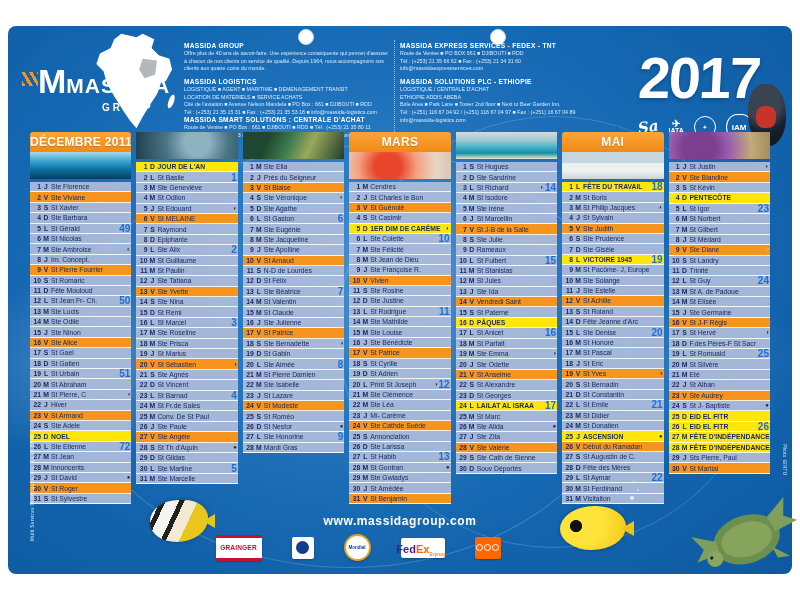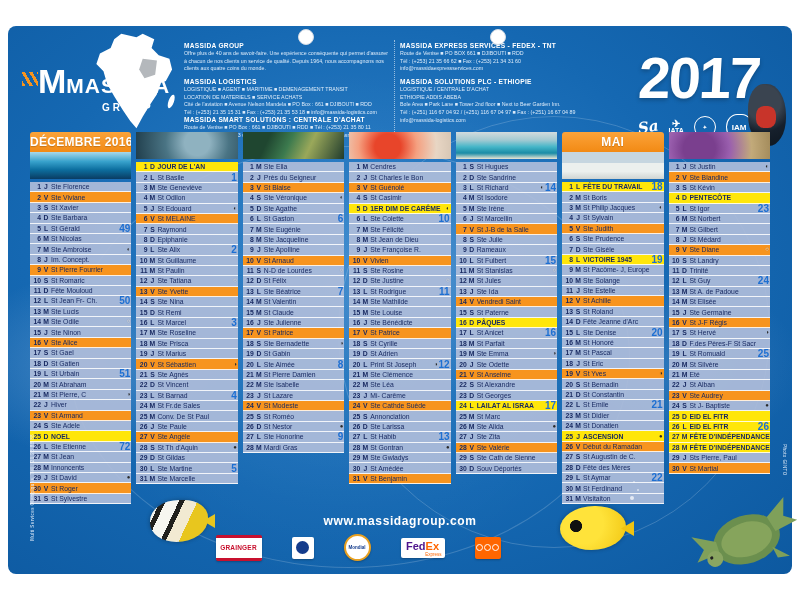--- a/index.html
+++ b/index.html
@@ -87,21 +87,21 @@
   .plogos{position:absolute;left:0;width:700px;top:508px;display:flex;justify-content:center;
           gap:30px;align-items:center;}
   .plogo{background:#fff;border-radius:2px;display:flex;align-items:center;justify-content:center;
          box-shadow:0 1px 2px rgba(0,0,0,.25);}
   .lg-grainger{width:46px;height:20px;flex-direction:column;color:#c8102e;font-weight:bold;font-size:6.5px;
          border-top:3px solid #c8102e;border-bottom:3px solid #c8102e;letter-spacing:.2px;}
   .lg-seal{width:22px;height:22px;}
   .lg-seal .inner{width:13px;height:13px;border-radius:50%;background:#143c8c;}
   .lg-mondial{width:23px;height:23px;border-radius:50%;border:2px solid #e8a020;color:#143c8c;
          font-size:4.5px;font-weight:bold;}
-  .lg-fedex{width:44px;height:20px;flex-direction:column;line-height:1;text-align:center;}
+  .lg-fedex{width:44px;height:20px;flex-direction:row;line-height:1;text-align:center;}
   .lg-fedex .fed{color:#4d148c;font-weight:bold;font-size:11px;}
   .lg-fedex .ex{color:#ff6600;font-weight:bold;font-size:11px;}
   .lg-fedex .sub{color:#ff6600;font-size:4.5px;align-self:flex-end;margin-right:3px;}
   .lg-tnt{width:26px;height:22px;background:#ff6600;gap:1px;}
   .lg-tnt i{width:5px;height:5px;border:1.5px solid #fff;border-radius:50%;display:block;}
 
   
   .fish1{position:absolute;left:150px;top:500px;width:58px;height:42px;border-radius:55% 45% 60% 50%;
      background:linear-gradient(115deg,#f4f4ee 0 14%,#20201c 14% 21%,#f6f6f0 21% 38%,#20201c 38% 45%,#f2ead2 45% 62%,#e8c61e 62% 100%);
      box-shadow:0 0 4px rgba(0,0,0,.3);}
@@ -177,21 +177,21 @@
         <span class="wing">✈</span>
         <span>IATA</span>
       </div>
     <div class="cert c-seal">✦</div>
     <div class="cert c-iam">IAM</div>
   </div>
   <div class="diver"></div>
 
   <div class="months">
       <div class="mcol">
-        <div class="mh">DÉCEMBRE 2016</div>
+        <div class="mh">DÉCEMBRE 2011</div>
         <div class="photo p0"></div>
         <div>
           <div class="row">
             <span class="dn">1</span>
             <span class="dw">J</span>
             <span class="nm">Ste Florence</span>
           </div>
           <div class="row ho">
             <span class="dn">2</span>
             <span class="dw">V</span>
@@ -668,20 +668,21 @@
             <span class="wk">9</span>
           </div>
           <div class="row">
             <span class="dn">28</span>
             <span class="dw">M</span>
             <span class="nm">Mardi Gras</span>
           </div>
         </div>
       </div>
       <div class="mcol">
+        <div class="mh">MARS</div>
         <div class="photo p3"></div>
         <div>
           <div class="row">
             <span class="dn">1</span>
             <span class="dw">M</span>
             <span class="nm">Cendres</span>
           </div>
           <div class="row">
             <span class="dn">2</span>
             <span class="dw">J</span>

